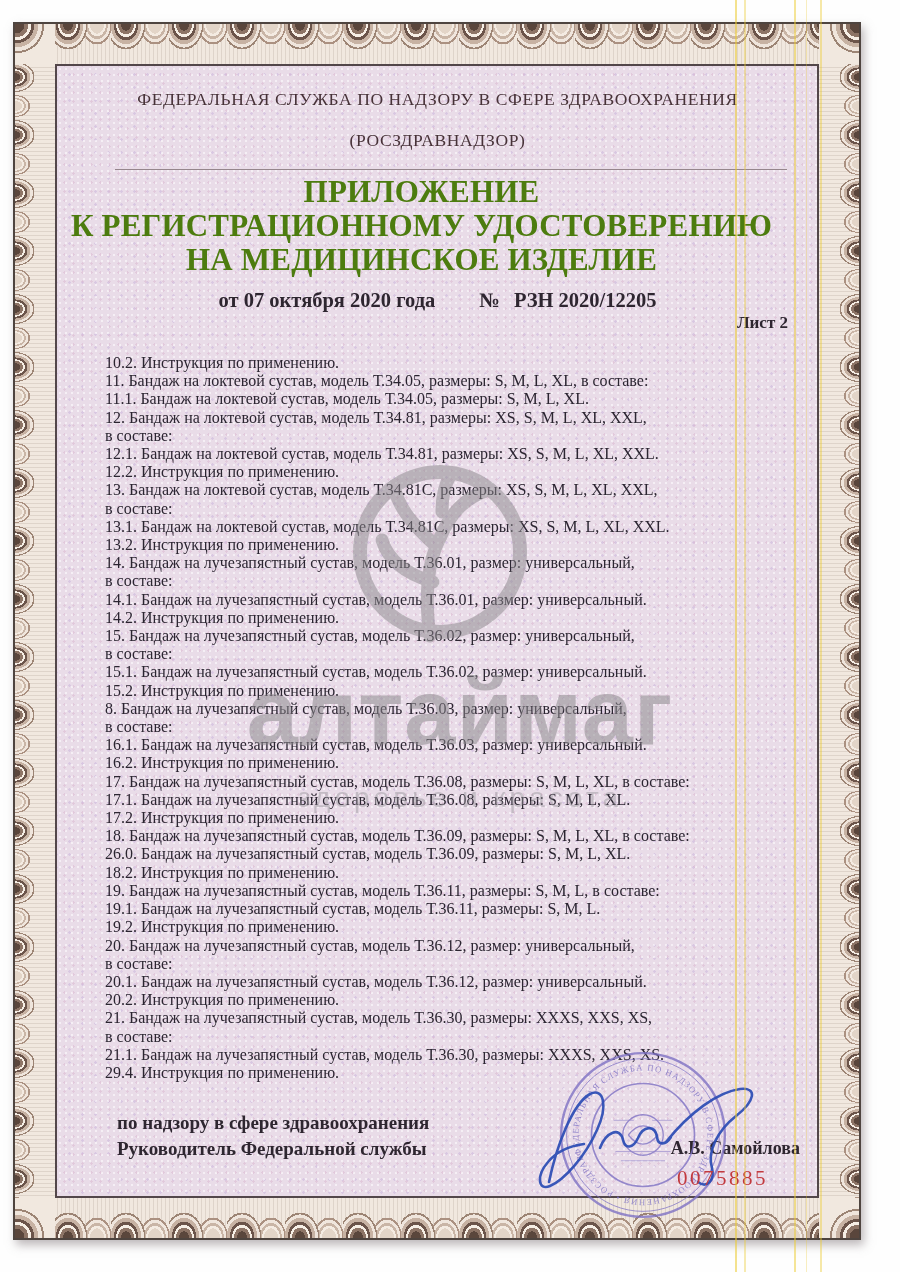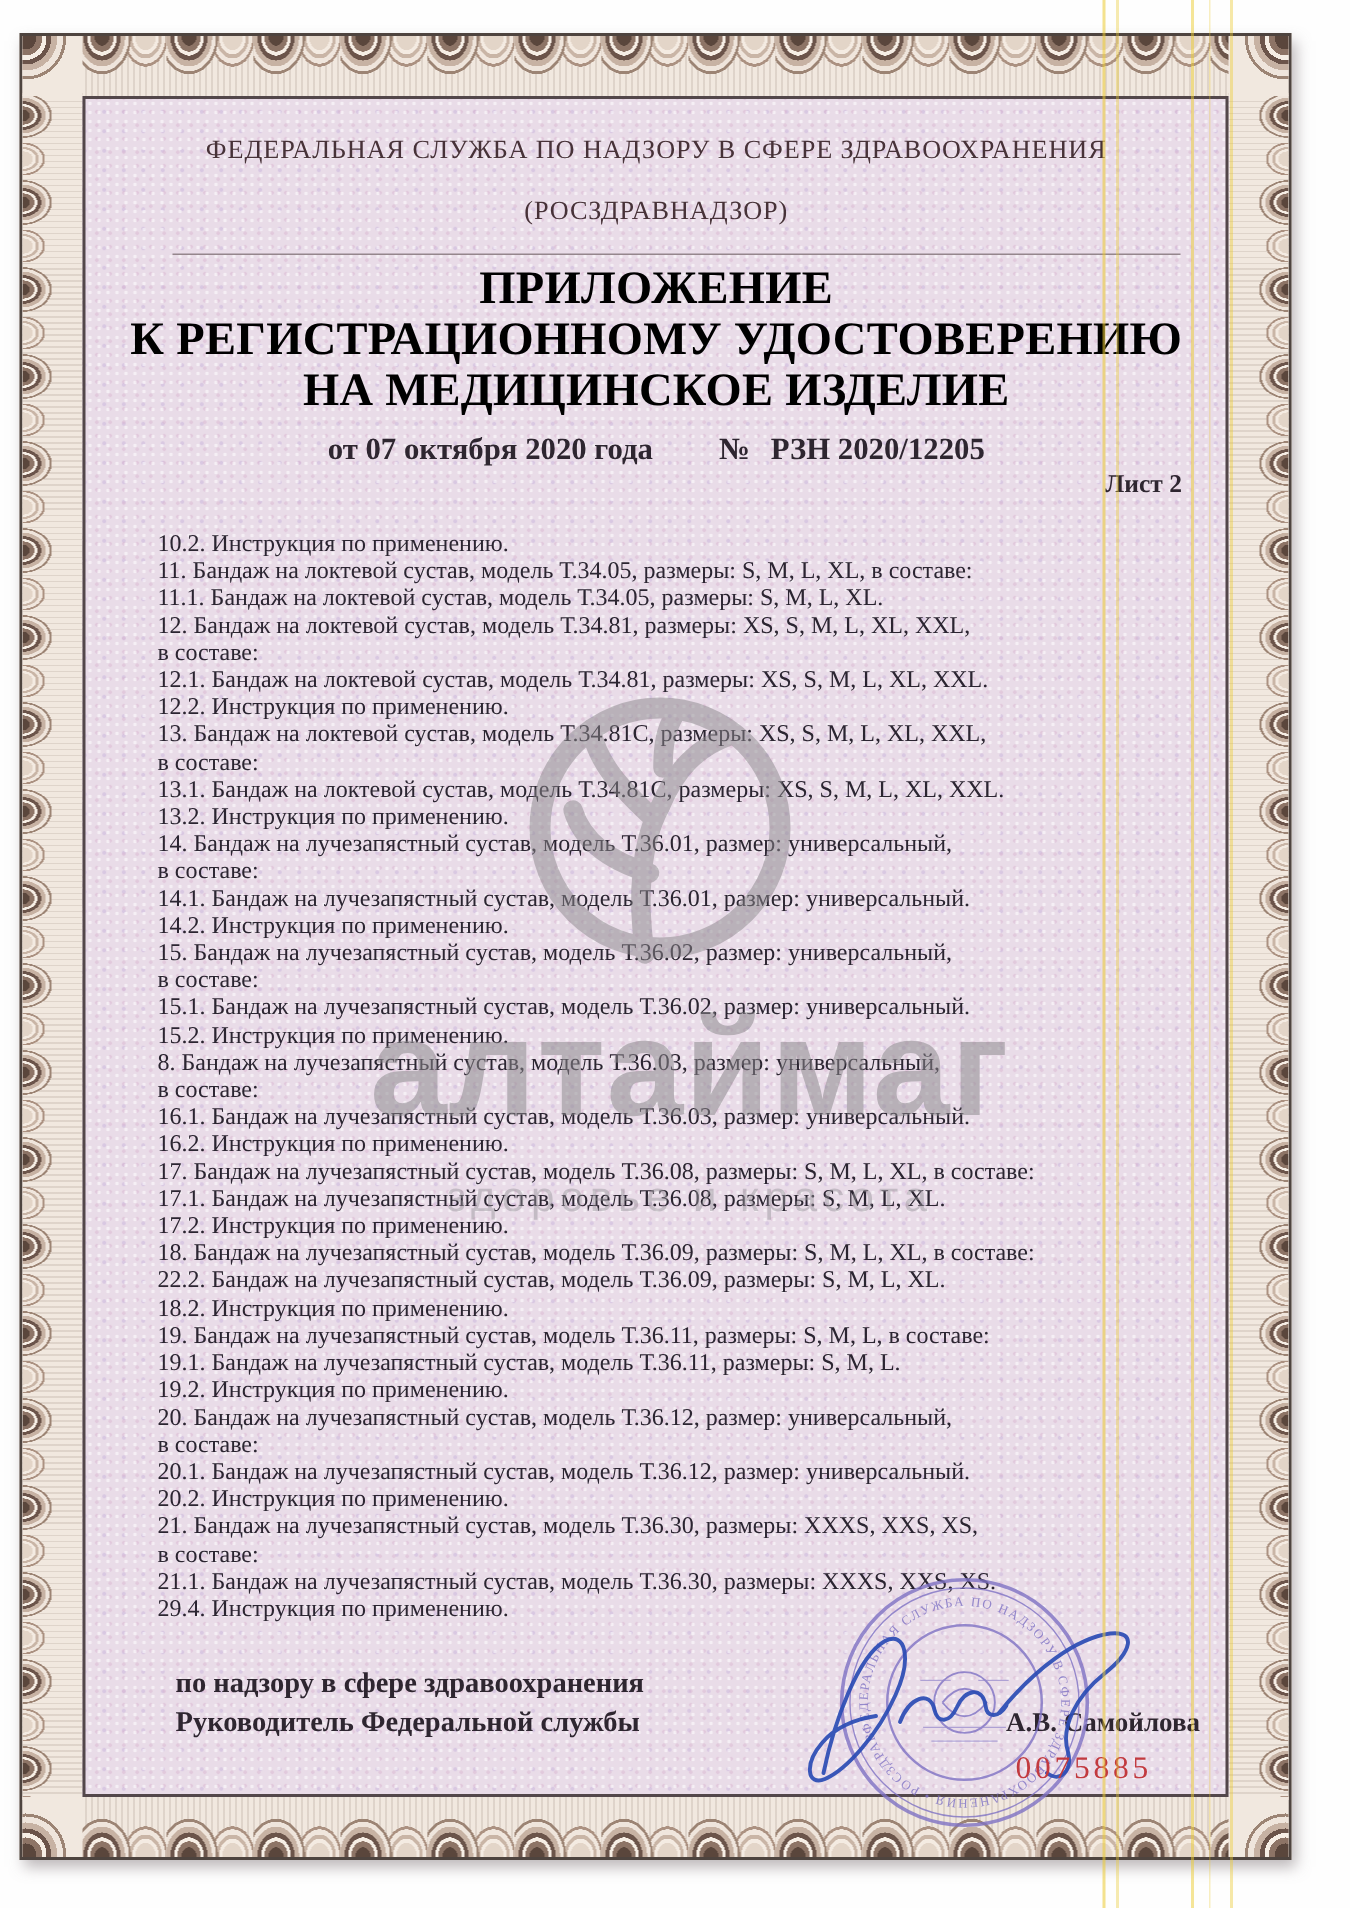--- a/index.html
+++ b/index.html
@@ -87,22 +87,22 @@
     background-size:6px 6px,9px 9px,13px 13px;
     background-position:0 0,3px 4px,6px 2px;
   }
   
   .txt{position:absolute;z-index:5;color:#2b2531;}
   .authority{left:60px;width:755px;text-align:center;font-size:17.5px;
     letter-spacing:.6px;color:#473238;}
   .auth1{top:89px;} .auth2{top:130px;}
   .divider{position:absolute;left:115px;top:169px;width:672px;height:1px;
     background:rgba(120,106,110,.75);z-index:5;}
-  .title-line{left:60px;width:755px;text-align:center;font-weight:bold;
-    font-size:31px;color:#000000;letter-spacing:.2px;}
+  .title-line{left:44px;width:755px;text-align:center;font-weight:bold;
+    font-size:31px;color:#4d7c0f;letter-spacing:.2px;}
   .t1{top:174px;} .t2{top:208px;} .t3{top:242px;}
   .issue-line{left:60px;width:755px;top:289px;text-align:center;
     font-weight:bold;font-size:20.5px;color:#2e2630;}
   .issue-line .gap{display:inline-block;width:44px;}
   .issue-line .num-sign{margin-right:14px;}
   .sheet-label{left:60px;width:728px;top:313px;text-align:right;
     font-weight:bold;font-size:17px;color:#2e2630;}
   .list{left:105px;top:354px;width:695px;font-size:16px;line-height:18.2px;
     color:#2b2531;}
   .list .line{white-space:nowrap;}
@@ -187,21 +187,21 @@
       <div class="line">15.1. Бандаж на лучезапястный сустав, модель Т.36.02, размер: универсальный.</div>
       <div class="line">15.2. Инструкция по применению.</div>
       <div class="line">8. Бандаж на лучезапястный сустав, модель Т.36.03, размер: универсальный,</div>
       <div class="line">в составе:</div>
       <div class="line">16.1. Бандаж на лучезапястный сустав, модель Т.36.03, размер: универсальный.</div>
       <div class="line">16.2. Инструкция по применению.</div>
       <div class="line">17. Бандаж на лучезапястный сустав, модель Т.36.08, размеры: S, M, L, XL, в составе:</div>
       <div class="line">17.1. Бандаж на лучезапястный сустав, модель Т.36.08, размеры: S, M, L, XL.</div>
       <div class="line">17.2. Инструкция по применению.</div>
       <div class="line">18. Бандаж на лучезапястный сустав, модель Т.36.09, размеры: S, M, L, XL, в составе:</div>
-      <div class="line">22.2. Бандаж на лучезапястный сустав, модель Т.36.09, размеры: S, M, L, XL.</div>
+      <div class="line">26.0. Бандаж на лучезапястный сустав, модель Т.36.09, размеры: S, M, L, XL.</div>
       <div class="line">18.2. Инструкция по применению.</div>
       <div class="line">19. Бандаж на лучезапястный сустав, модель Т.36.11, размеры: S, M, L, в составе:</div>
       <div class="line">19.1. Бандаж на лучезапястный сустав, модель Т.36.11, размеры: S, M, L.</div>
       <div class="line">19.2. Инструкция по применению.</div>
       <div class="line">20. Бандаж на лучезапястный сустав, модель Т.36.12, размер: универсальный,</div>
       <div class="line">в составе:</div>
       <div class="line">20.1. Бандаж на лучезапястный сустав, модель Т.36.12, размер: универсальный.</div>
       <div class="line">20.2. Инструкция по применению.</div>
       <div class="line">21. Бандаж на лучезапястный сустав, модель Т.36.30, размеры: XXXS, XXS, XS,</div>
       <div class="line">в составе:</div>

